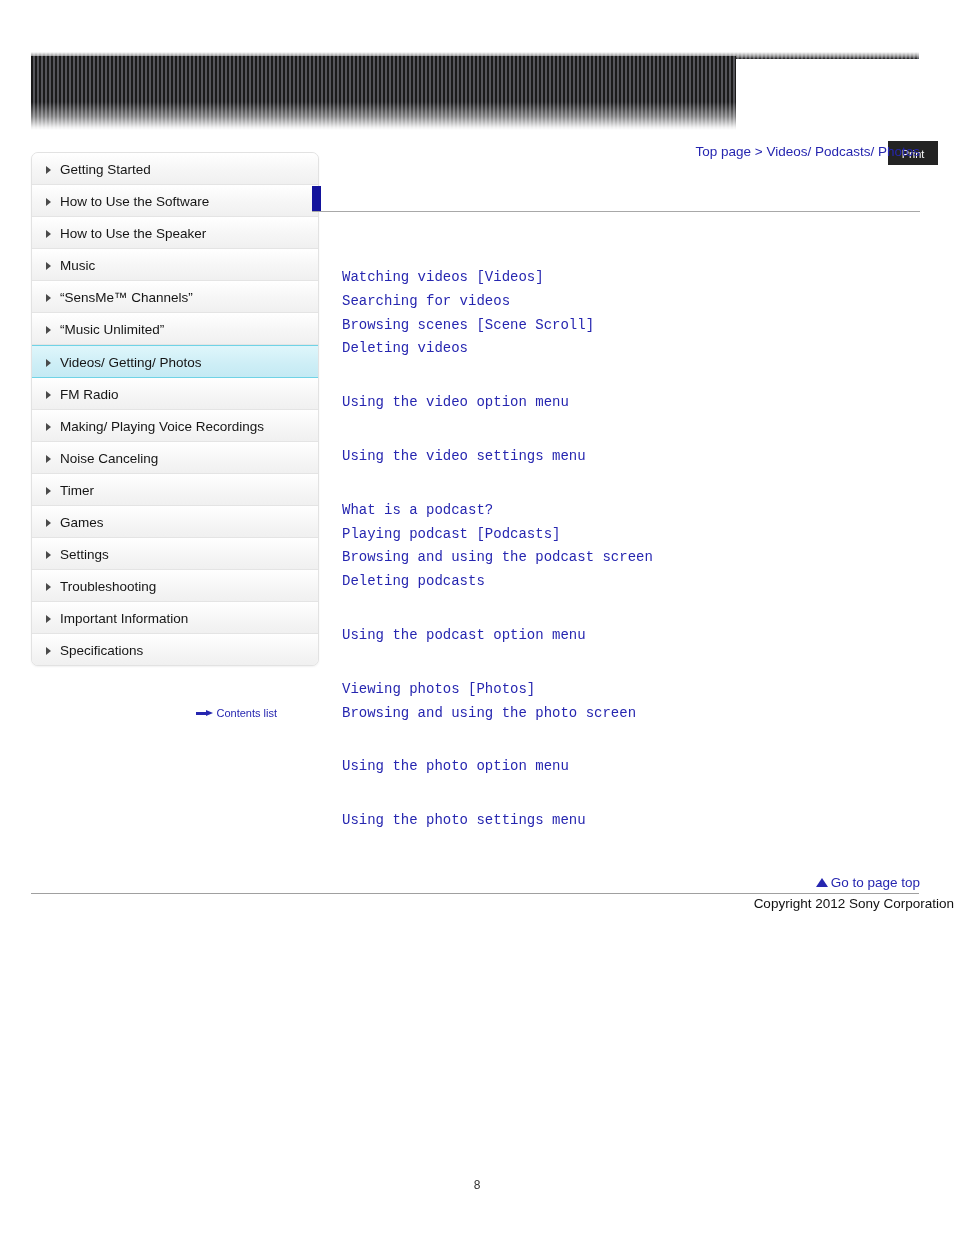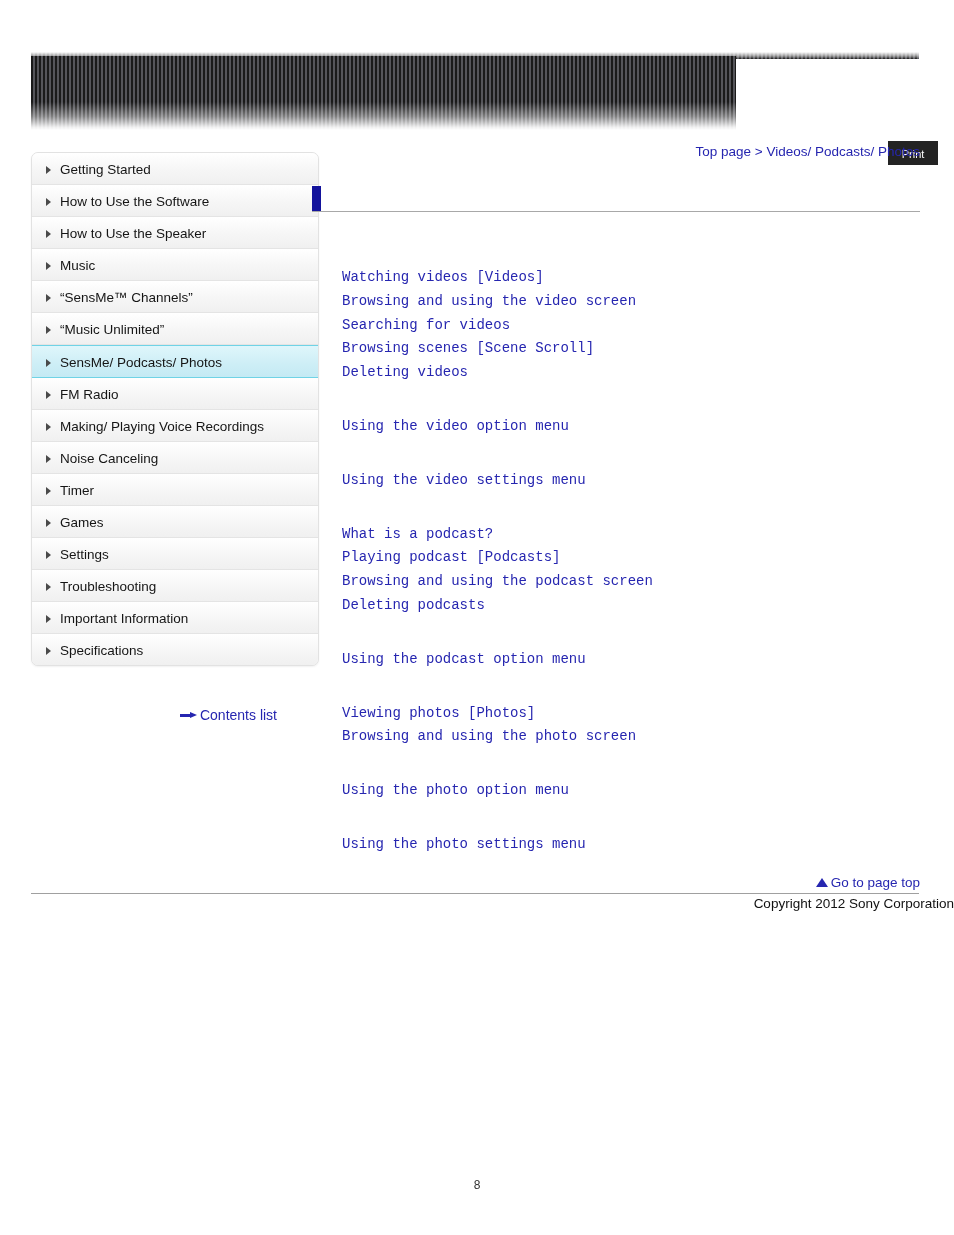--- a/index.html
+++ b/index.html
@@ -152,21 +152,21 @@
     padding-top: 1px;
   }
 
   
   .contents-list {
     position: absolute;
     left: 31px;
     top: 707px;
     width: 246px;
     text-align: right;
-    font-size: 14px;
+    font-size: 11px;
     color: #2626b0;
     cursor: pointer;
     white-space: nowrap;
   }
   .arrow-right-icon {
     display: inline-block;
     position: relative;
     width: 17px;
     height: 7px;
     vertical-align: middle;
@@ -333,21 +333,21 @@
       <div class="sidebar-item">
         <span class="bullet-tri"></span>
         <span class="sidebar-label">“SensMe™ Channels”</span>
       </div>
       <div class="sidebar-item">
         <span class="bullet-tri"></span>
         <span class="sidebar-label">“Music Unlimited”</span>
       </div>
       <div class="sidebar-item active">
         <span class="bullet-tri"></span>
-        <span class="sidebar-label">SensMe/ Podcasts/ Photos</span>
+        <span class="sidebar-label">Videos/ Getting/ Photos</span>
       </div>
       <div class="sidebar-item">
         <span class="bullet-tri"></span>
         <span class="sidebar-label">FM Radio</span>
       </div>
       <div class="sidebar-item">
         <span class="bullet-tri"></span>
         <span class="sidebar-label">Making/ Playing Voice Recordings</span>
       </div>
       <div class="sidebar-item">
@@ -386,21 +386,20 @@
 
   <main class="content">
     <div class="page-title-row">
       <span class="title-marker"></span>
       <h1 class="page-title"></h1>
       <span class="title-rule"></span>
     </div>
     <div class="link-groups" id="link-groups">
         <div class="link-group">
           <a class="content-link">Watching videos [Videos]</a>
-          <a class="content-link">Browsing and using the video screen</a>
           <a class="content-link">Searching for videos</a>
           <a class="content-link">Browsing scenes [Scene Scroll]</a>
           <a class="content-link">Deleting videos</a>
         </div>
         <div class="link-group">
           <a class="content-link">Using the video option menu</a>
         </div>
         <div class="link-group">
           <a class="content-link">Using the video settings menu</a>
         </div>

